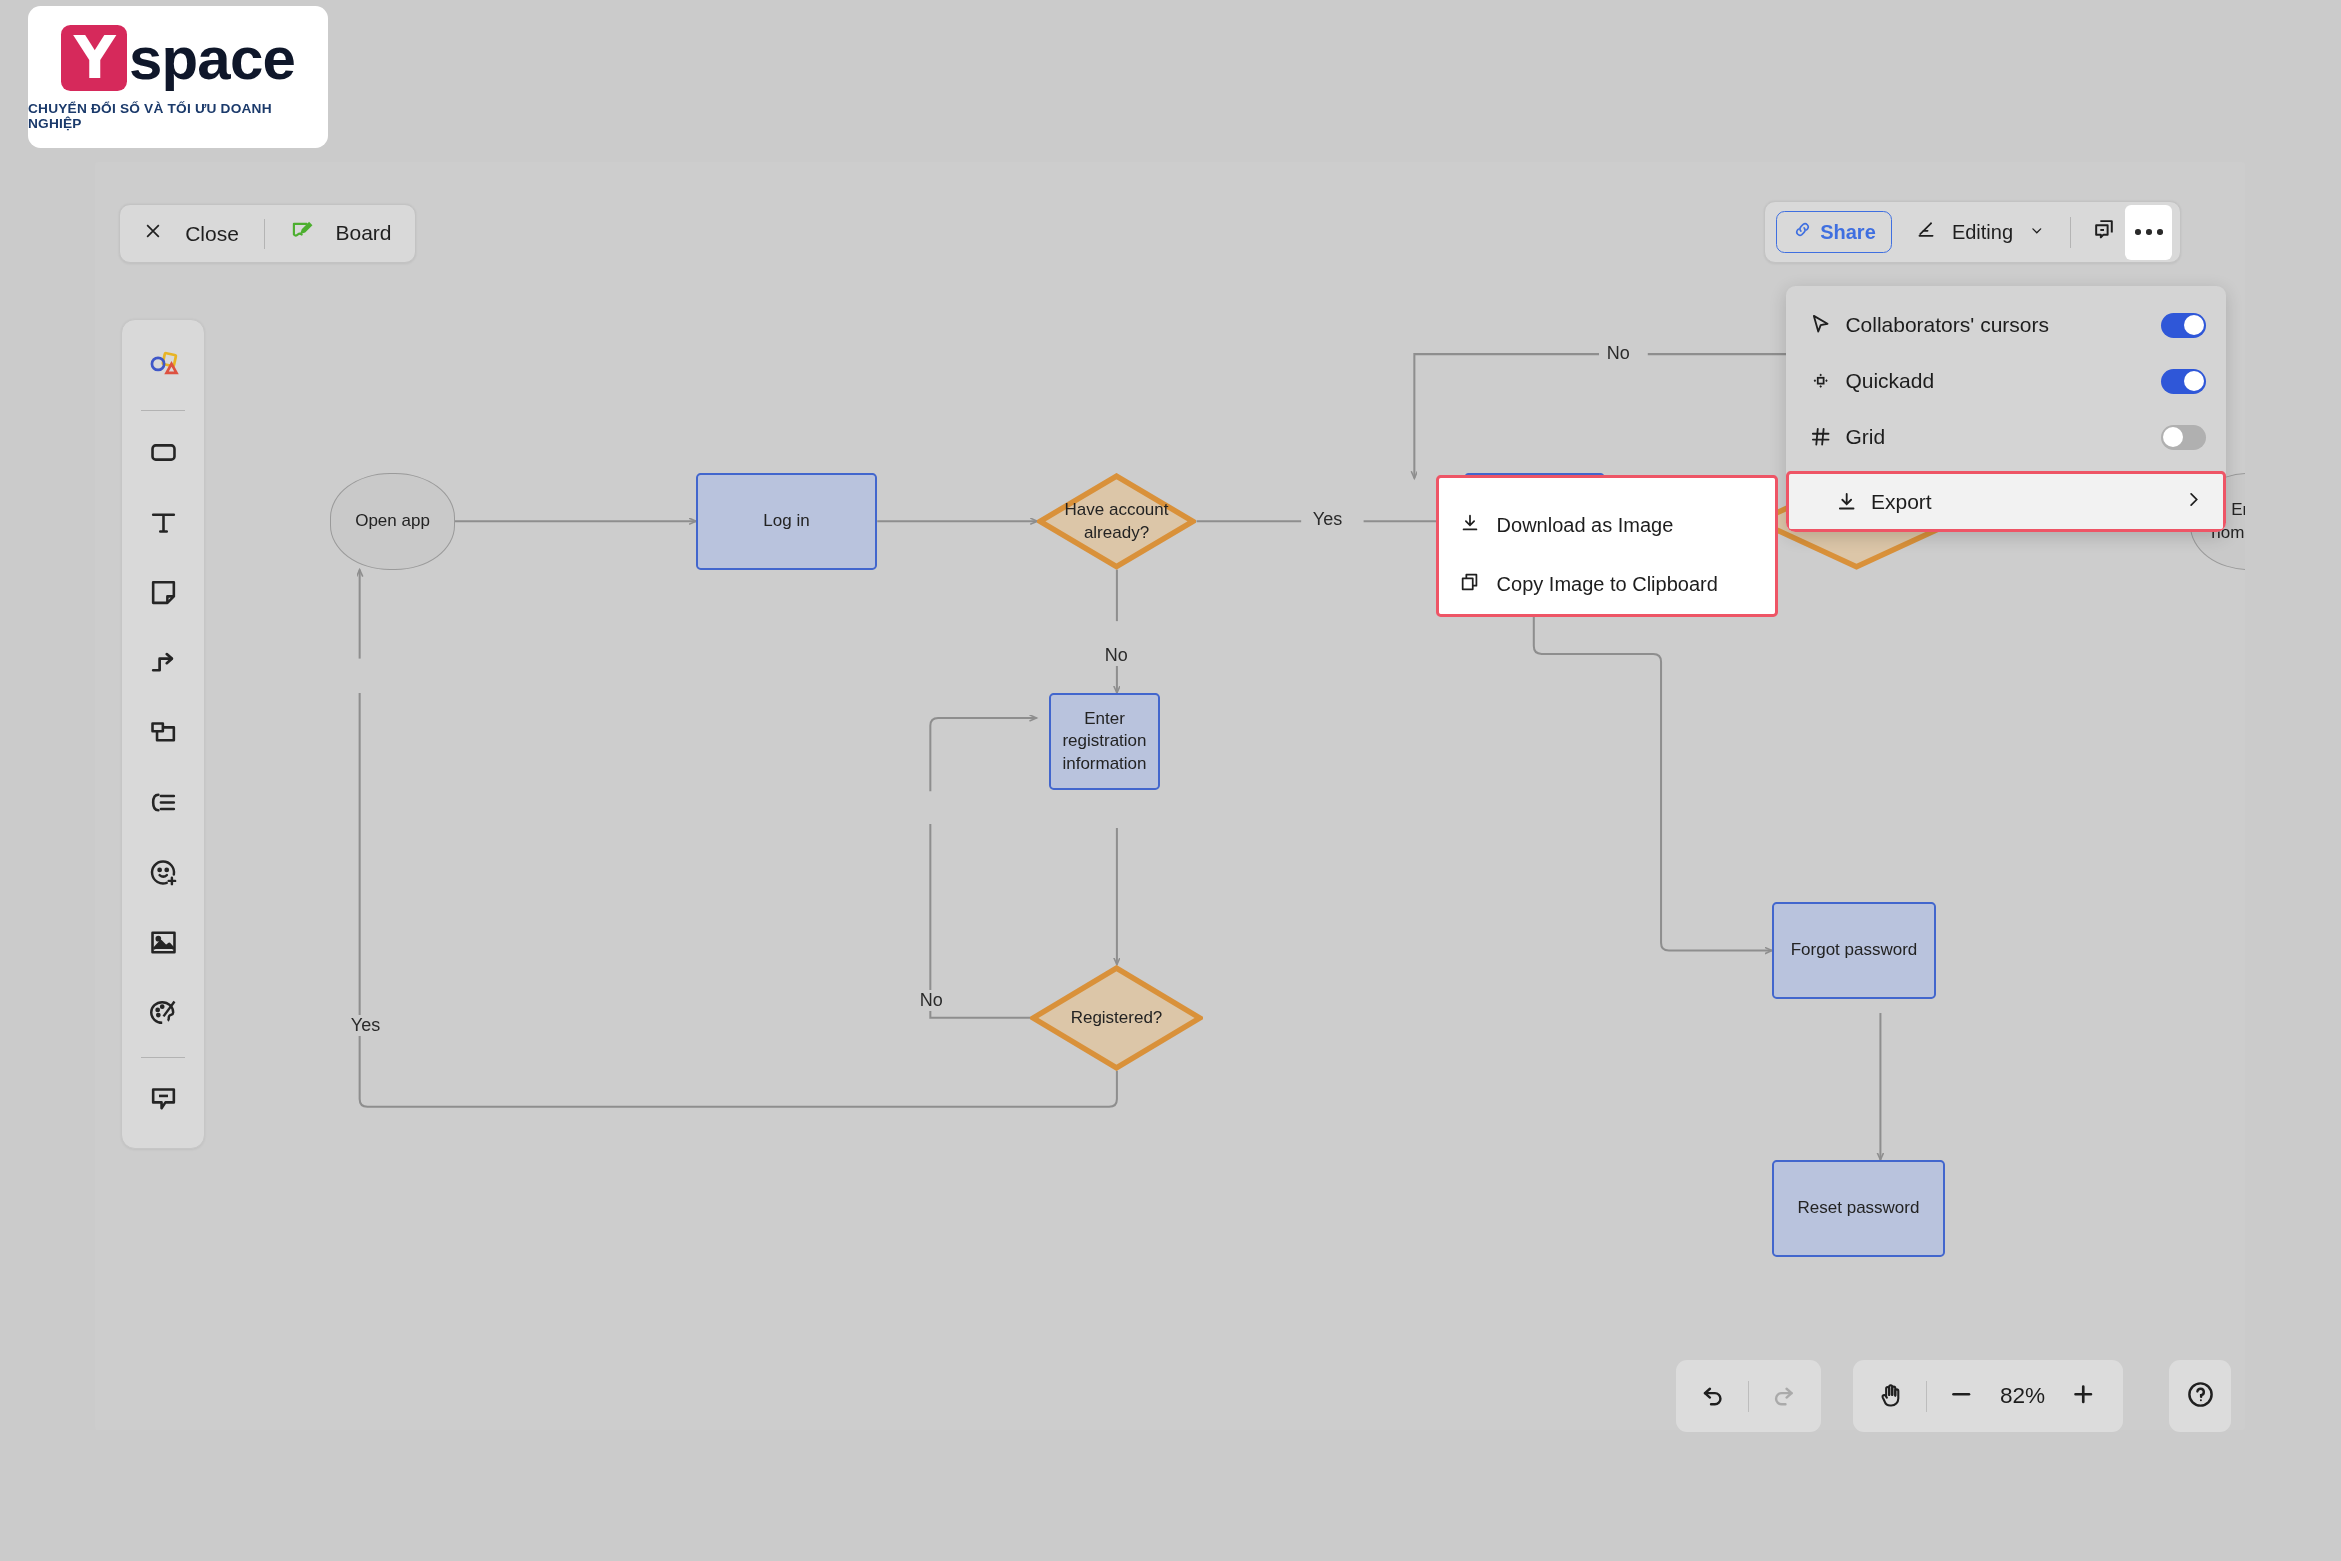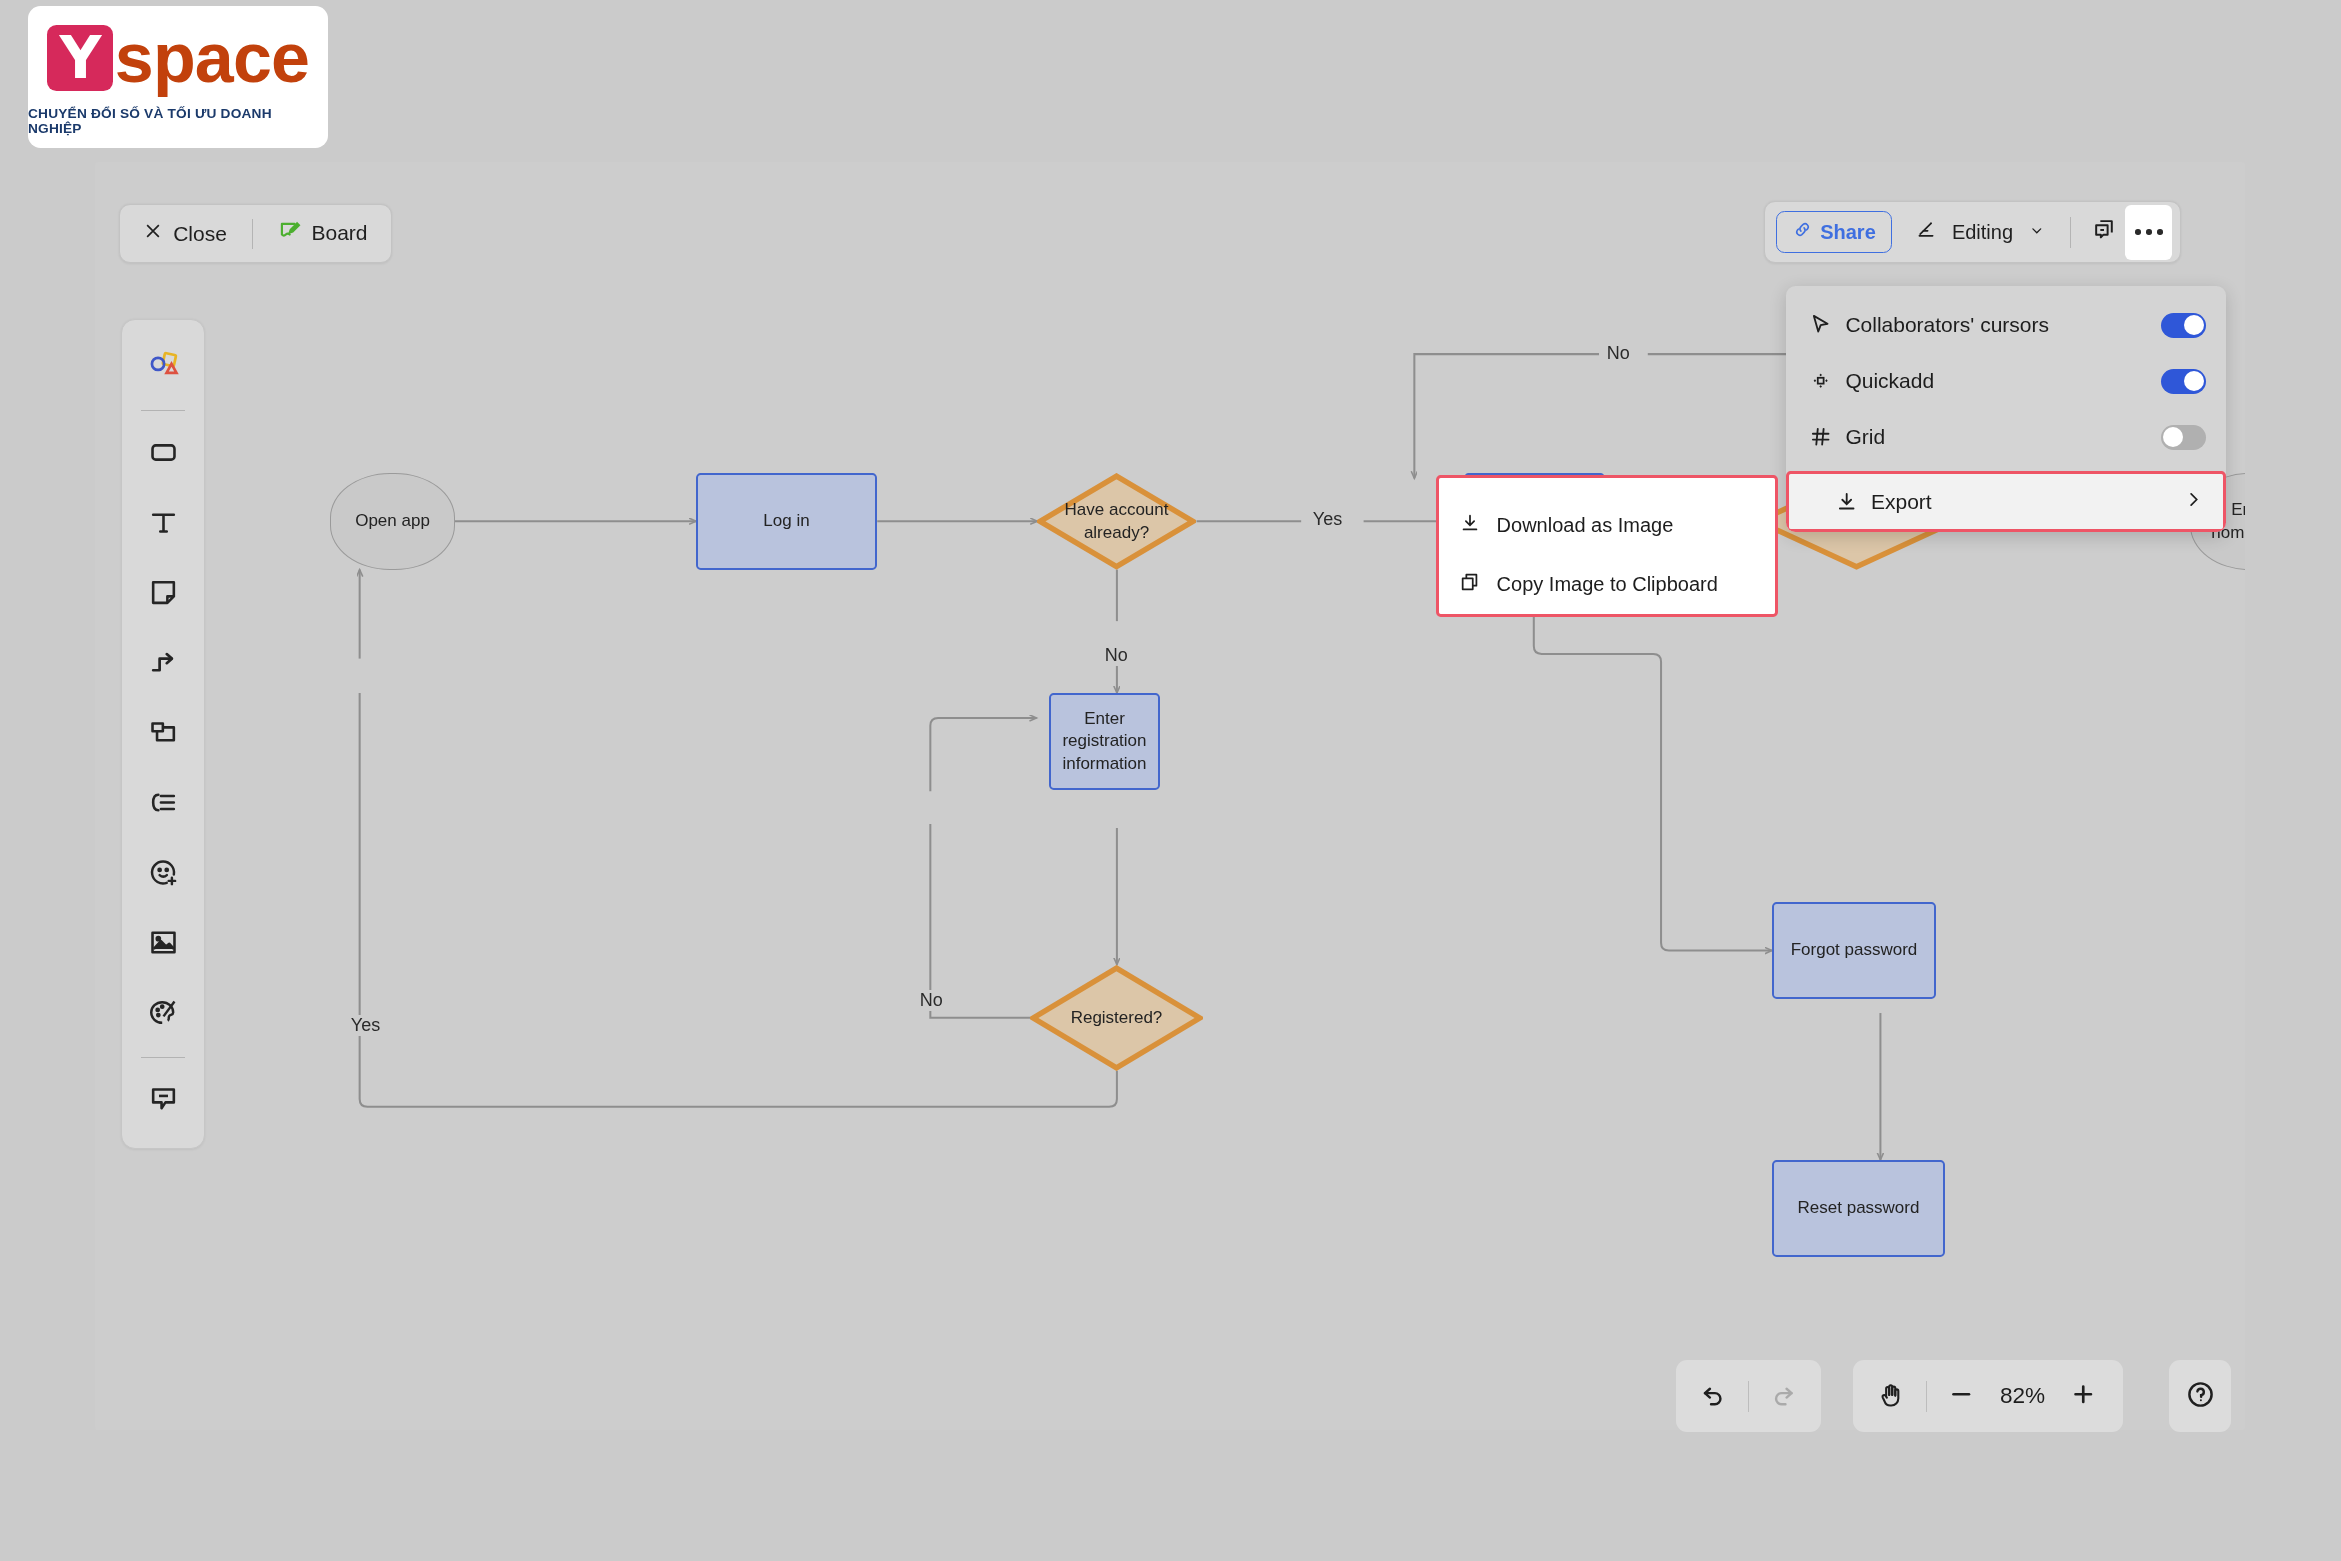--- a/index.html
+++ b/index.html
@@ -21,21 +21,21 @@
   }
   .logo-row { display: flex; align-items: center; gap: 0px; }
   .logo-y {
     width: 66px; height: 66px; background: #d6295b;
     border-radius: 9.4px; color: #fff;
     font-size: 58px; font-weight: bold; line-height: 66px;
     text-align: center; font-family: "DejaVu Sans", sans-serif;
     letter-spacing: -1.6px;
   }
   .logo-space {
-    font-size: 70px; font-weight: bold; color: #c2410c;
+    font-size: 60px; font-weight: bold; color: #0f172a;
     margin-left: 2px; letter-spacing: -0.8px;
   }
   .logo-tag {
     margin-top: 7.8px; font-size: 13.7px; font-weight: bold;
     color: #1b3a6b; letter-spacing: 0.2px;
   }
 
   
   .canvas {
     position: absolute; left: 95px; top: 162px;
@@ -47,21 +47,21 @@
   .canvas-inner { position: absolute; inset: 0; }
 
   
   .tl-toolbar {
     position: absolute; left: 119px; top: 204px;
     height: 59px; display: flex; align-items: center;
     background: #d9d9d9; border: 0.8px solid #c3c3c3;
     border-radius: 11px; padding: 0 17px;
     box-shadow: 0 0.8px 2.3px rgba(0,0,0,.07);
   }
-  .tl-btn { display: flex; align-items: center; gap: 10px; cursor: pointer;
+  .tl-btn { display: flex; align-items: center; gap: 22px; cursor: pointer;
             font-size: 21px; color: #1f1f1f; padding: 0 6.2px; }
   .tl-sep { width: 0.8px; height: 30px; background: #b4b4b4; margin: 0 19px; }
 
   
   .tr-toolbar {
     position: absolute; left: 1764px; top: 201px;
     height: 62px; display: flex; align-items: center;
     background: #d9d9d9; border: 0.8px solid #c3c3c3;
     border-radius: 11px; padding: 0 7.8px 0 11px;
     box-shadow: 0 0.8px 2.3px rgba(0,0,0,.07);

